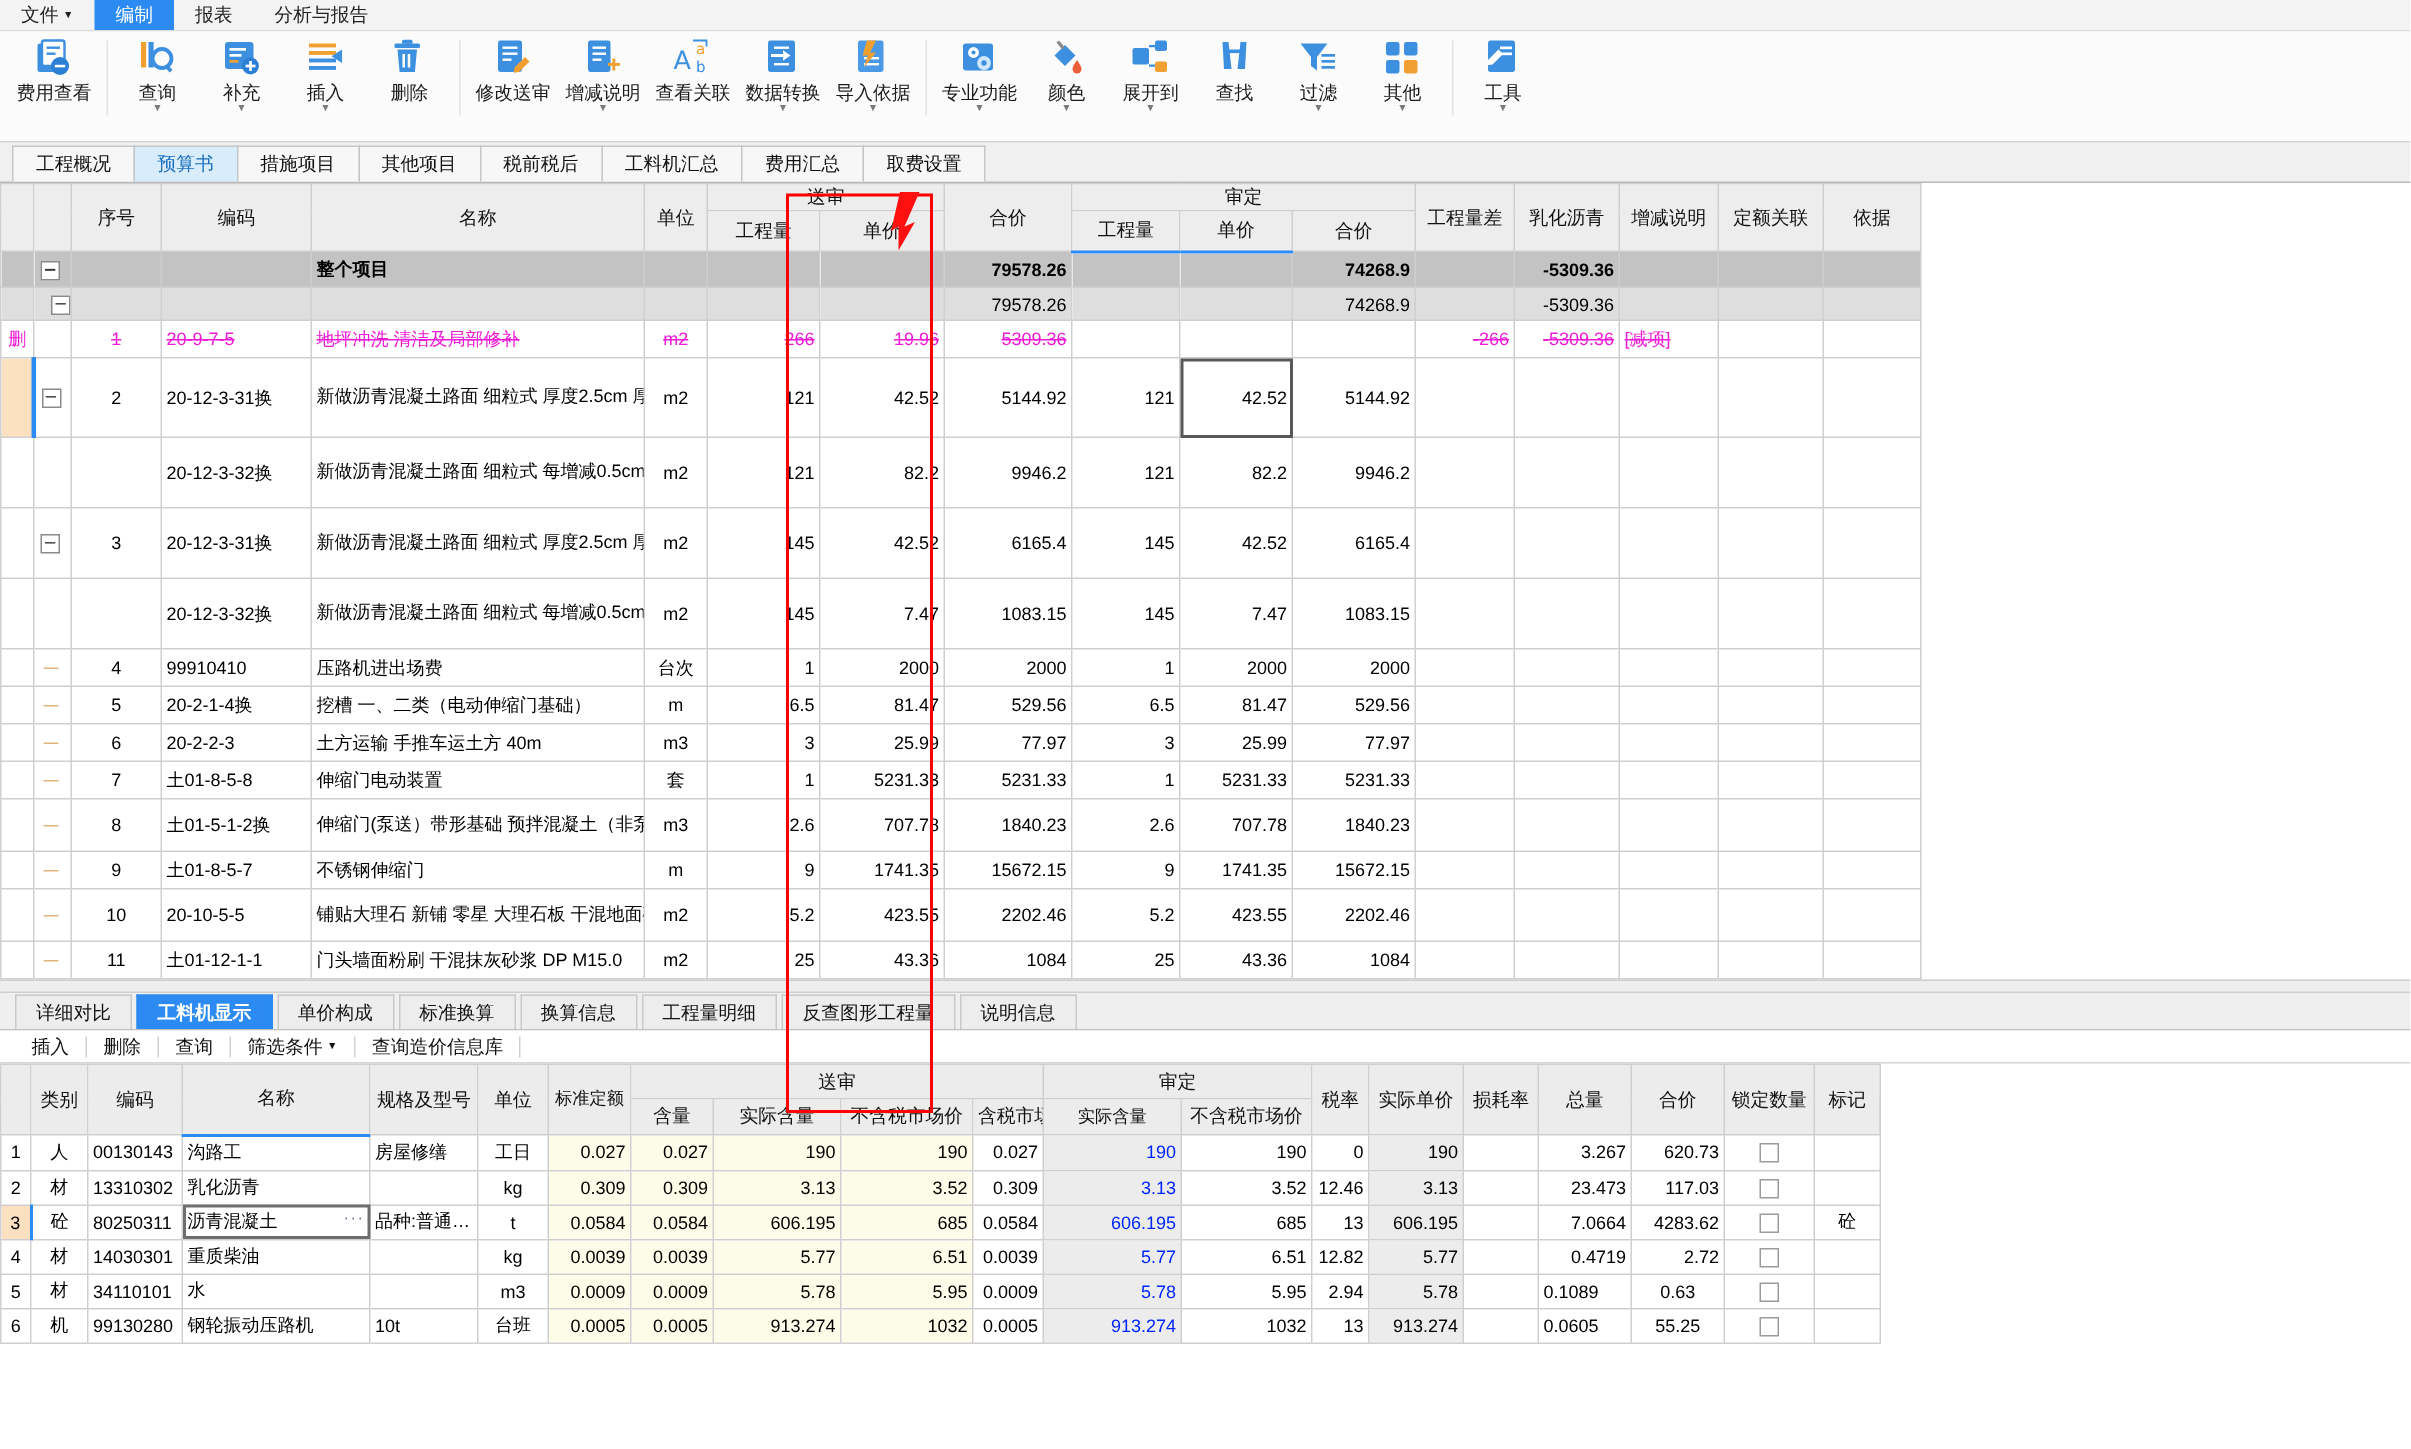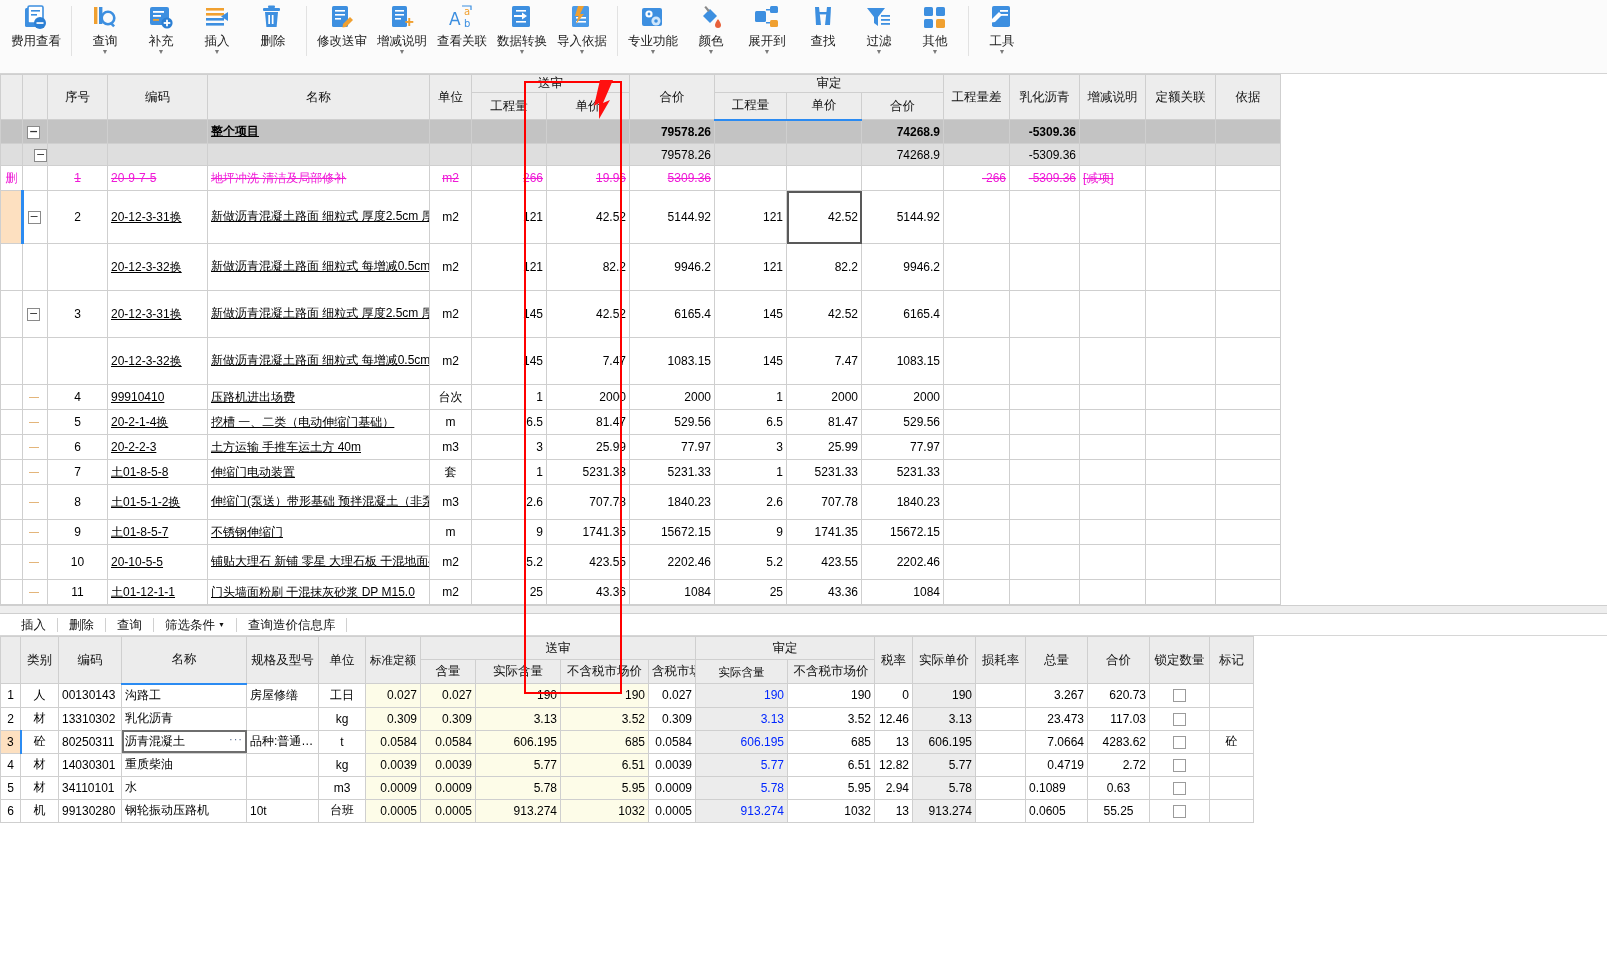--- a/index.html
+++ b/index.html
@@ -43,21 +43,21 @@
     border:1px solid #cfcfcf;padding:0 3px;overflow:hidden;vertical-align:middle;
     font-weight:normal;white-space:nowrap;}
   table.grid thead th{background:#ededed;text-align:center;color:#111;font-size:12.5px;}
   th.sh-audit{background:#fde3c4;font-weight:bold;}
   th.sh-audit-price{background:#fdecd6;font-weight:bold;border-bottom:2px solid #2b8bf2 !important;}
   th.sh-songshen{background:#ededed;}
   th.sh-under-blue{border-bottom:2px solid #2b8bf2 !important;}
 
   td.num{text-align:right;}
   td.ctr{text-align:center;}
-  td.lft{text-align:left;text-decoration:underline;}
+  td.lft{text-align:left;}
   tr.r-total td{background:#c3c3c3;font-weight:bold;}
   tr.r-sub td{background:#dedede;}
   tr.r-del td{color:#ef1ad6;text-decoration:line-through;}
   tr.r-del td.nostrike{text-decoration:none;}
   .wrapcell{white-space:normal;line-height:13.5px;font-size:12px;}
   .selcell{outline:2px solid #595959;outline-offset:-2px;}
   .row-marker{background:#fde0c0;}
 
   
   .exp{display:inline-block;width:11px;height:11px;line-height:9px;text-align:center;
@@ -92,20 +92,35 @@
   .chk{display:inline-block;width:11px;height:11px;border:1px solid #9b9b9b;background:#fff;vertical-align:middle;}
   .cellsel{outline:2px solid #6e6e6e;outline-offset:-2px;}
   .rowsel-idx{background:#fde0c0;font-weight:bold;}
   .dots{float:right;color:#5b6d8f;letter-spacing:1px;font-size:11px;}
 </style>
 </head>
 <body>
 
 <div class="app">
 
+  <div class="menubar">
+    <div class="menu-item">
+      <span>文件</span>
+        <span class="caret-sm">▼</span>
+    </div>
+    <div class="menu-item active">
+      <span>编制</span>
+    </div>
+    <div class="menu-item">
+      <span>报表</span>
+    </div>
+    <div class="menu-item">
+      <span>分析与报告</span>
+    </div>
+  </div>
 
   <div class="ribbon">
 
     <div class="rb-btn">
       <span class="rb-ico">
         <svg width="30" height="30" viewBox="0 0 30 30">
           <rect x="4" y="5" width="16" height="19" rx="1.5" fill="#3d8fe0"></rect>
           <rect x="7" y="3" width="15" height="17" rx="1.5" fill="#fff" stroke="#3d8fe0" stroke-width="1.6"></rect>
           <rect x="10" y="7" width="9" height="1.6" fill="#3d8fe0"></rect>
           <rect x="10" y="11" width="6" height="1.6" fill="#3d8fe0"></rect>
@@ -336,20 +351,30 @@
           <rect x="13" y="7" width="8" height="1.8" fill="#fff"></rect>
           <rect x="13" y="11" width="8" height="1.8" fill="#fff"></rect>
           <path d="M5 16 L12 9 L15 12 L8 19 L4.5 19.5 Z" fill="#fff"></path>
         </svg>
       </span>
       <span class="rb-lbl">工具</span>
       <span class="rb-arrow">▼</span>
     </div>
   </div>
 
+  <div class="tabsrow">
+    <div class="tab"><span>工程概况</span></div>
+    <div class="tab active"><span>预算书</span></div>
+    <div class="tab"><span>措施项目</span></div>
+    <div class="tab"><span>其他项目</span></div>
+    <div class="tab"><span>税前税后</span></div>
+    <div class="tab"><span>工料机汇总</span></div>
+    <div class="tab"><span>费用汇总</span></div>
+    <div class="tab"><span>取费设置</span></div>
+  </div>
 
   <div class="gridwrap">
     <table class="grid">
       <colgroup>
         <col style="width:22px">
           <col style="width:25px">
           <col style="width:60px">
         <col style="width:100px">
           <col style="width:222px">
           <col style="width:42px">
@@ -691,20 +716,30 @@
     <div class="redbox" style="left:524px;top:7px;width:94px;height:609px;"></div>
     <div class="redarrow" style="left:594px;top:5px;">
       <svg width="34" height="42" viewBox="0 0 34 42">
         <path d="M6 1 L19 1 L9 24 L16 21 L5 40 L5 24 L0 27 Z" fill="#ff1010"></path>
       </svg>
     </div>
   </div>
 
   <div class="divider"></div>
 
+  <div class="btabs">
+    <div class="btab"><span>详细对比</span></div>
+    <div class="btab active"><span>工料机显示</span></div>
+    <div class="btab"><span>单价构成</span></div>
+    <div class="btab"><span>标准换算</span></div>
+    <div class="btab"><span>换算信息</span></div>
+    <div class="btab"><span>工程量明细</span></div>
+    <div class="btab"><span>反查图形工程量</span></div>
+    <div class="btab"><span>说明信息</span></div>
+  </div>
 
   <div class="btoolbar">
     <div class="bt">
         <span>插入</span>
       </div>
     <div class="bt">
         <span>删除</span>
       </div>
     <div class="bt">
         <span>查询</span>

